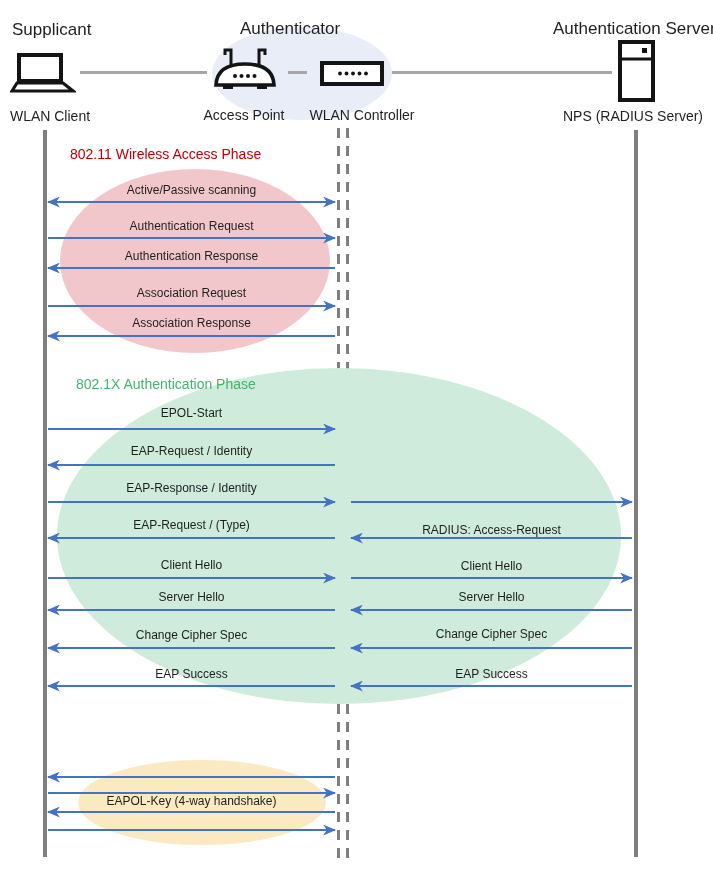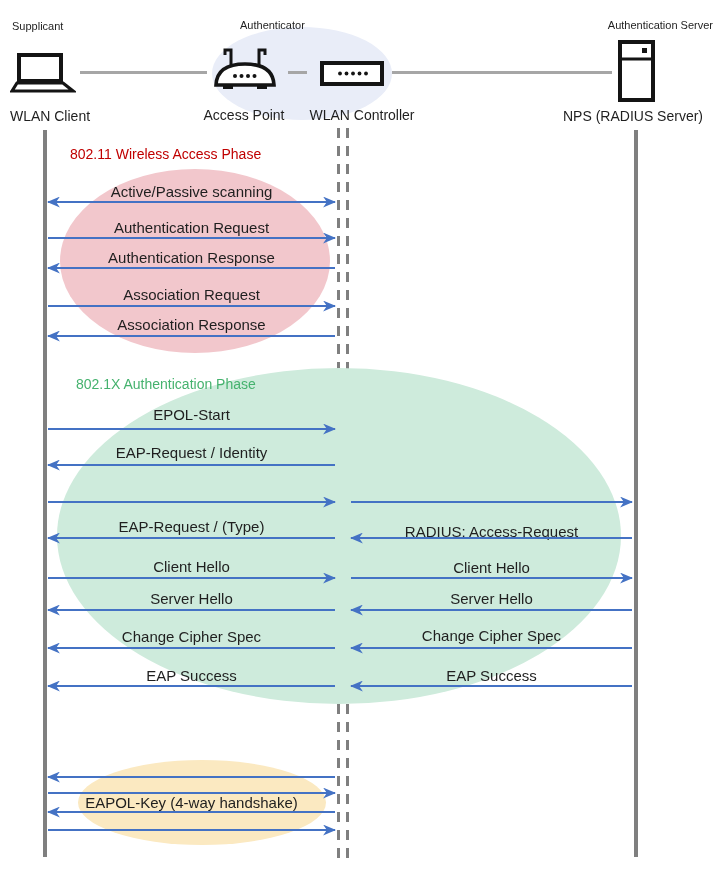--- a/index.html
+++ b/index.html
@@ -1,38 +1,38 @@
 <!DOCTYPE html>
 <html><head>
 <meta charset="utf-8">
 <style>
   html,body{margin:0;padding:0;background:#fff;}
   #stage{
     position:relative;width:713px;height:875px;background:#ffffff;overflow:hidden;
     font-family:"Liberation Sans",sans-serif;color:#1f1f1f;
   }
   .abs{position:absolute;}
-  .actor-role{font-size:11px;color:#1f1f1f;white-space:nowrap;}
+  .actor-role{font-size:17px;color:#1f1f1f;white-space:nowrap;}
   .actor-dev{font-size:14px;color:#1f1f1f;white-space:nowrap;text-align:center;}
   .halo{background:#E9EDF8;border-radius:50%;}
   .connector{background:#A6A6A6;height:3px;}
   .lifeline{background:#7F7F7F;width:4px;}
   .lifeline-dashed{
     width:3px;
     background:repeating-linear-gradient(to bottom,#7F7F7F 0 10px,transparent 10px 18px);
   }
   .phase-ellipse{border-radius:50%;}
   .el-pink{background:#F2C7CC;}
   .el-green{background:#CEEBDC;}
   .el-yellow{background:#FBE9C1;}
   .phase-title{font-size:14px;text-align:left;white-space:nowrap;}
   .t-red{color:#C00000;}
   .t-green{color:#45B26E;}
   .t-orange{color:#E07B4C;line-height:19px;white-space:normal;}
-  .msg{font-size:15px;text-align:center;color:#1f1f1f;white-space:nowrap;}
+  .msg{font-size:12px;text-align:center;color:#1f1f1f;white-space:nowrap;}
   .lbl-left{left:47px;width:289px;}
   .lbl-right{left:350px;width:283px;}
   svg{display:block;}
   .icon path,.icon rect{vector-effect:non-scaling-stroke;}
 </style>
 </head>
 <body>
 
 <div id="stage">
 
@@ -104,20 +104,21 @@
   <div class="abs phase-title t-green" style="left:76px;top:376px;width:260px;">802.1X Authentication Phase</div>
 
   <div class="abs msg lbl-left" style="top:183px;">Active/Passive scanning</div>
   <div class="abs msg lbl-left" style="top:219px;">Authentication Request</div>
   <div class="abs msg lbl-left" style="top:249px;">Authentication Response</div>
   <div class="abs msg lbl-left" style="top:286px;">Association Request</div>
   <div class="abs msg lbl-left" style="top:316px;">Association Response</div>
 
   <div class="abs msg lbl-left" style="top:406px;">EPOL-Start</div>
   <div class="abs msg lbl-left" style="top:444px;">EAP-Request / Identity</div>
+  <div class="abs msg lbl-left" style="top:481px;">EAP-Response / Identity</div>
   <div class="abs msg lbl-left" style="top:518px;">EAP-Request / (Type)</div>
   <div class="abs msg lbl-left" style="top:558px;">Client Hello</div>
   <div class="abs msg lbl-left" style="top:590px;">Server Hello</div>
   <div class="abs msg lbl-left" style="top:628px;">Change Cipher Spec</div>
   <div class="abs msg lbl-left" style="top:667px;">EAP Success</div>
 
   <div class="abs msg lbl-right" style="top:481px;margin-top:42px;">RADIUS: Access-Request</div>
   <div class="abs msg lbl-right" style="top:559px;">Client Hello</div>
   <div class="abs msg lbl-right" style="top:590px;">Server Hello</div>
   <div class="abs msg lbl-right" style="top:627px;">Change Cipher Spec</div>

